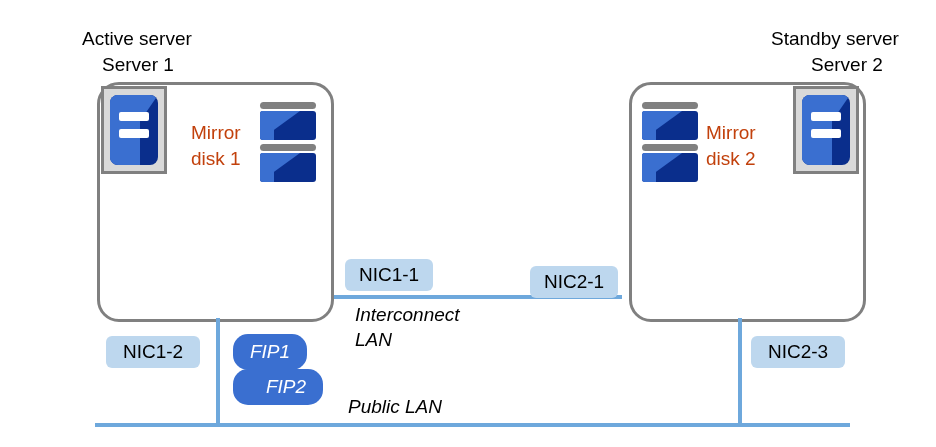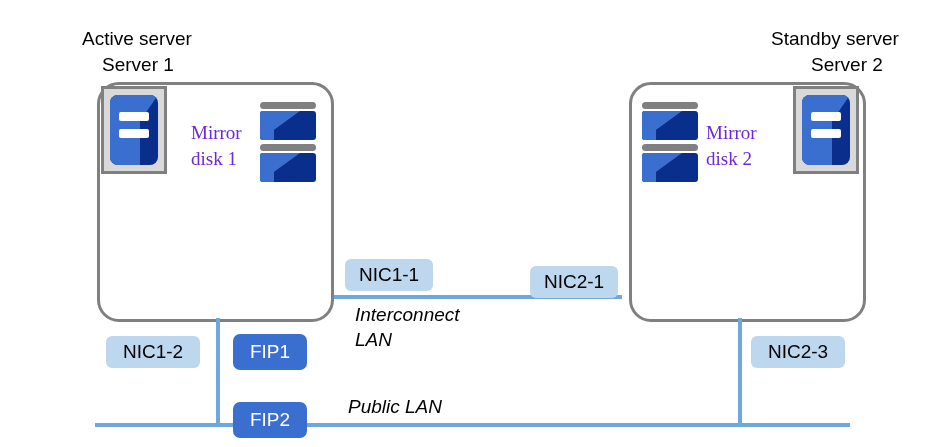--- a/index.html
+++ b/index.html
@@ -124,24 +124,23 @@
     content: "";
     position: absolute;
     left: 0; top: 0;
     width: 14px; height: 29px;
     background: #3a6fd0;
   }
 
   .disk-label {
     position: absolute;
     font-size: 19px;
-    color: #6d28d9;
+    color: #c2410c;
     line-height: 25px;
     white-space: nowrap;
-    font-family: Liberation Serif, serif;
   }
 
   
   .nic {
     position: absolute;
     height: 32px;
     background: #bdd7ee;
     border-radius: 6px;
     color: #000000;
     font-size: 19px;
@@ -151,28 +150,29 @@
     z-index: 6;
     white-space: nowrap;
   }
 
   
   .fip {
     position: absolute;
     width: 74px;
     height: 36px;
     background: #3a6fd0;
-    border-radius: 7px;
+    border-radius: 15px;
     color: #ffffff;
     font-size: 19px;
     display: flex;
     align-items: center;
     justify-content: center;
     z-index: 6;
     white-space: nowrap;
+    font-style: italic;
   }
 
   
   .hline {
     position: absolute;
     height: 4px;
     background: #6ea8dc;
     z-index: 2;
   }
   .vline {
@@ -263,17 +263,17 @@
   <div class="vline" style="left:216px; top:318px; height:107px;"></div>
 
   <div class="vline" style="left:738px; top:318px; height:107px;"></div>
 
   <div class="nic" style="left:106px; top:336px; width:94px;">NIC1-2</div>
 
   <div class="nic" style="left:751px; top:336px; width:94px;">NIC2-3</div>
 
   <div class="fip" style="left:233px; top:334px;">FIP1</div>
 
-  <div class="fip" style="left:233px; top:402px;">FIP2</div>
+  <div class="fip" style="left:233px; top:369px;padding-left:16px;">FIP2</div>
 
   <div class="lan-label" style="left:348px; top:394px; width:250px;">Public  LAN</div>
 
 </div>
 
 </body></html>

